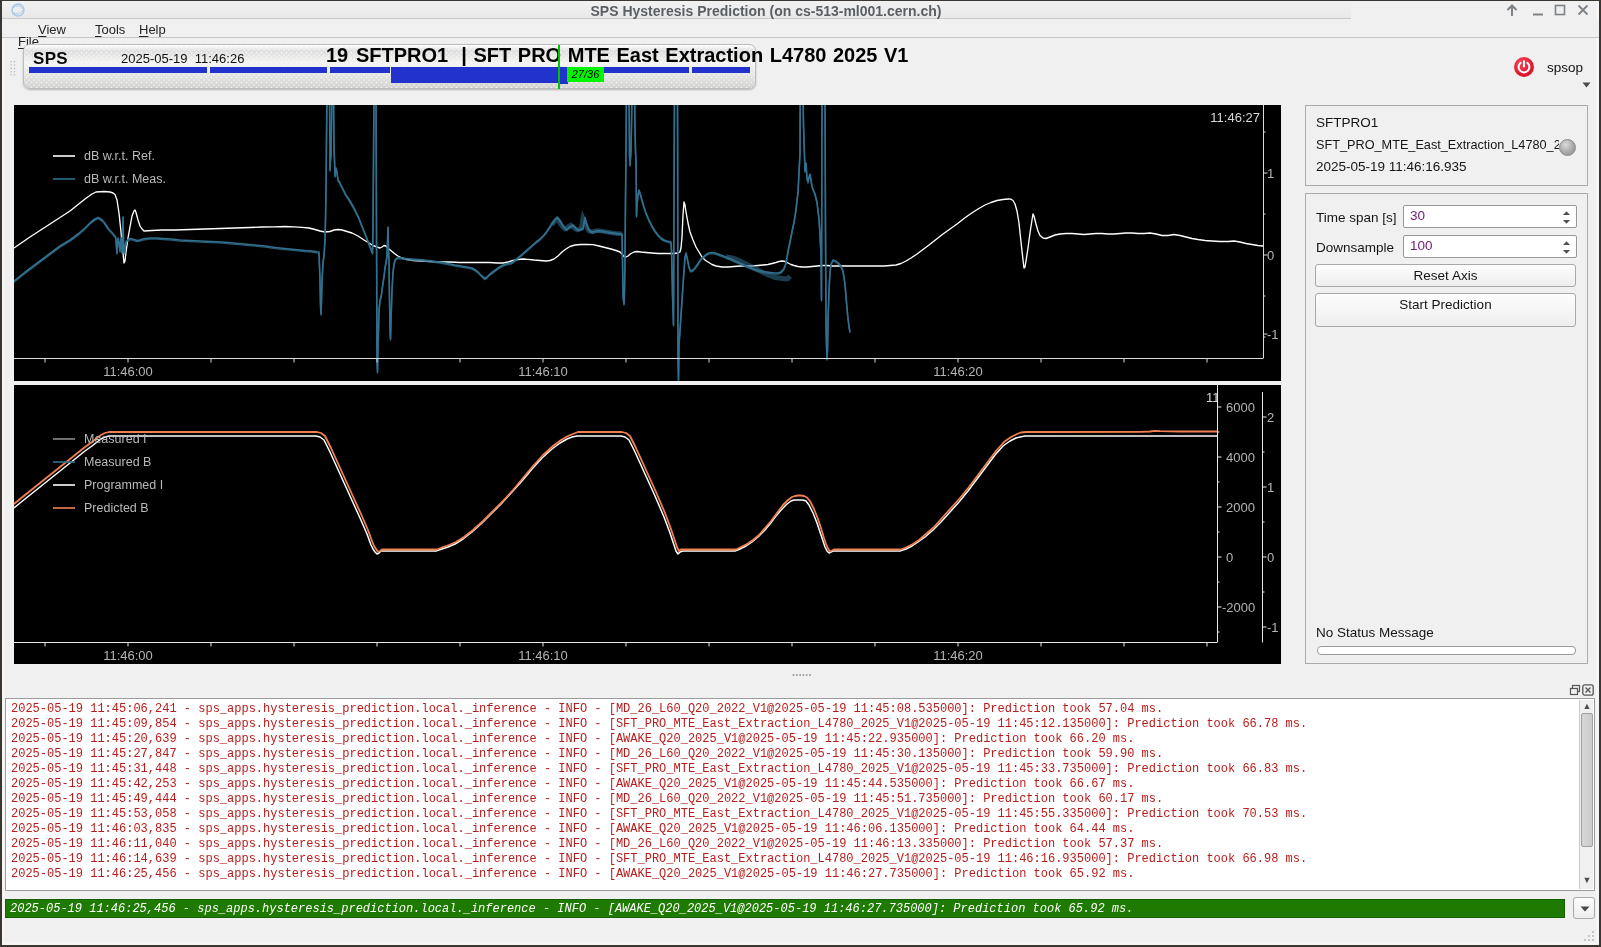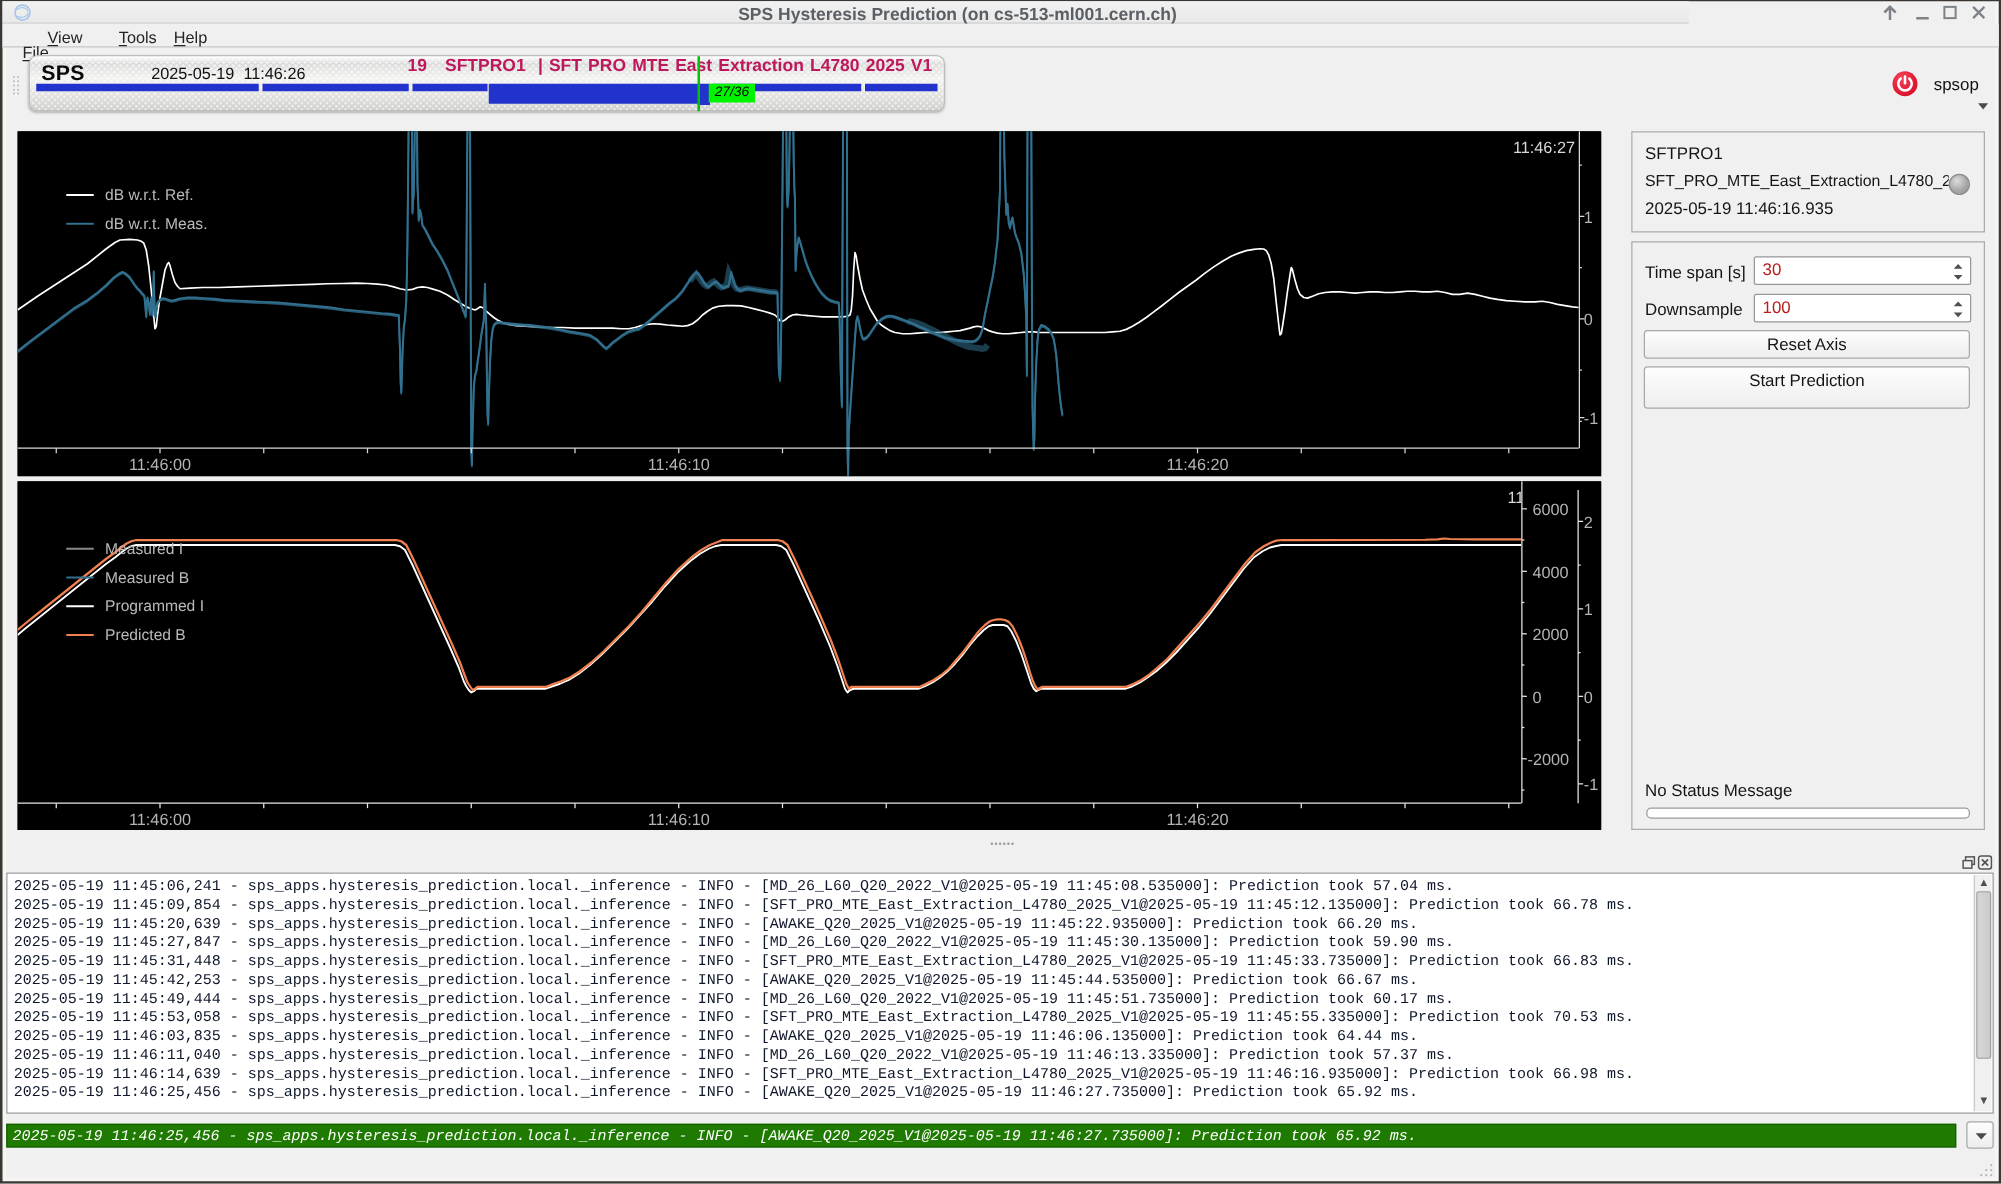--- a/index.html
+++ b/index.html
@@ -19,40 +19,40 @@
   background:
    radial-gradient(circle, rgba(255,255,255,.65) 0.8px, transparent 1.2px),
    radial-gradient(circle, rgba(255,255,255,.65) 0.8px, transparent 1.2px),
    linear-gradient(#fdfdfd 0%, #dcdcdc 14%, #f3f3f1 42%, #e3e3e1 70%, #cfcfcd 100%);
   background-size:5px 5px, 5px 5px, 100% 100%;
   background-position:0 0, 2.5px 2.5px, 0 0;
   box-shadow: inset 0 1px 1px #ffffff, 0 1px 2px rgba(0,0,0,.25);
   border:1px solid #bdbdbb; }
 .sps-label { position:absolute; left:33px; top:49px; font-size:17px; font-weight:bold; color:#0a0a0a; letter-spacing:0.3px;}
 .sps-date { position:absolute; left:84px; top:51px; font-size:13px; color:#111;margin-left:37px; }
-.sps-blue { position:absolute; top:44px; font-size:14px; font-weight:bold; color:#be185d; }
+.sps-blue { position:absolute; top:44px; font-size:20px; font-weight:bold; color:#000000; }
 .bar { position:absolute; background:#2133cc; }
 .grip-dots { position:absolute; left:10px; top:59px; width:6px; height:18px; }
 
 .pwr { position:absolute; left:1514px; top:57px; width:20px; height:20px; border-radius:50%;
   background:radial-gradient(circle at 38% 30%, #f2465c, #e01931 60%, #cc0b22 100%); }
 .spsop { position:absolute; left:1547px; top:60px; font-size:13.5px; color:#111; }
 
 
 .chart { position:absolute; background:#000; }
 
 .gbox { position:absolute; border:1px solid #ababab; background:#f0f0f0; }
 .t13 { font-size:13.5px; color:#151515; position:absolute; }
 .spin { position:absolute; background:#fff; border:1px solid #989898; border-radius:2px; }
-.spin .val { position:absolute; left:6px; top:2px; font-size:13.5px; color:#b91c1c; }
+.spin .val { position:absolute; left:6px; top:2px; font-size:13.5px; color:#701a75; }
 .btn { position:absolute; background:linear-gradient(#fdfdfd,#eeeeee); border:1px solid #a9a9a9; border-radius:3px; text-align:center; font-size:13.5px; color:#151515; }
 .pbar { position:absolute; background:#fff; border:1px solid #9a9a9a; border-radius:4px; }
 
 .logbox { position:absolute; left:5px; top:698px; width:1590px; height:193px; background:#fff; border:1px solid #9c9c9c; }
-.logtext { position:absolute; left:5px; top:3px; font-family:"Liberation Mono", monospace; font-size:12px; line-height:15px; color:#0f172a; white-space:pre; }
+.logtext { position:absolute; left:5px; top:3px; font-family:"Liberation Mono", monospace; font-size:12px; line-height:15px; color:#b91c1c; white-space:pre; }
 .greenbar { position:absolute; left:5px; top:899px; width:1560px; height:19px; background:#1e7a00; border:1px solid #156000; }
 .greenbar div { position:absolute; left:4px; top:2px; font-family:"Liberation Mono", monospace; font-style:italic; font-size:12px; color:#fff; white-space:pre; }
 .dropbtn { position:absolute; left:1573px; top:897px; width:22px; height:22px; background:linear-gradient(#fdfdfd,#ededed); border:1px solid #a9a9a9; border-radius:3px; }
 
 .sbar { position:absolute; right:1px; top:1px; width:14px; height:189px; background:#f0f0f0; border-left:1px solid #c9c9c9; }
 .sthumb { position:absolute; left:1px; top:13px; width:12px; height:134px; background:linear-gradient(90deg,#d6d6d6,#cccccc); border:1px solid #9f9f9f; border-radius:2px; }
 .sarrow { position:absolute; left:0; width:14px; height:13px; color:#4f4f4f; font-size:9px; text-align:center; }
 </style>
 </head>
 <body>

